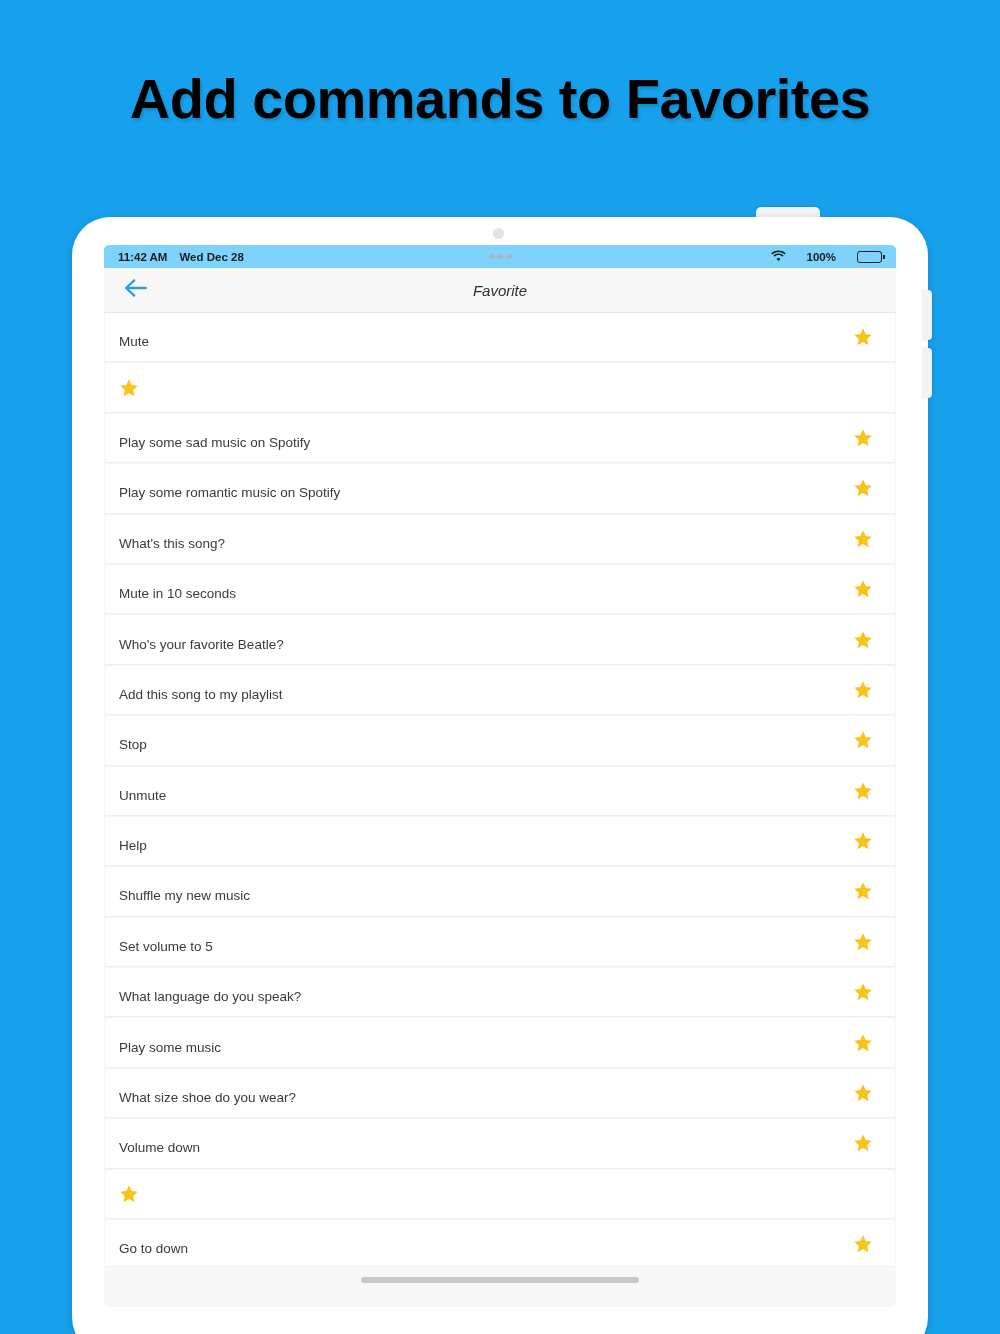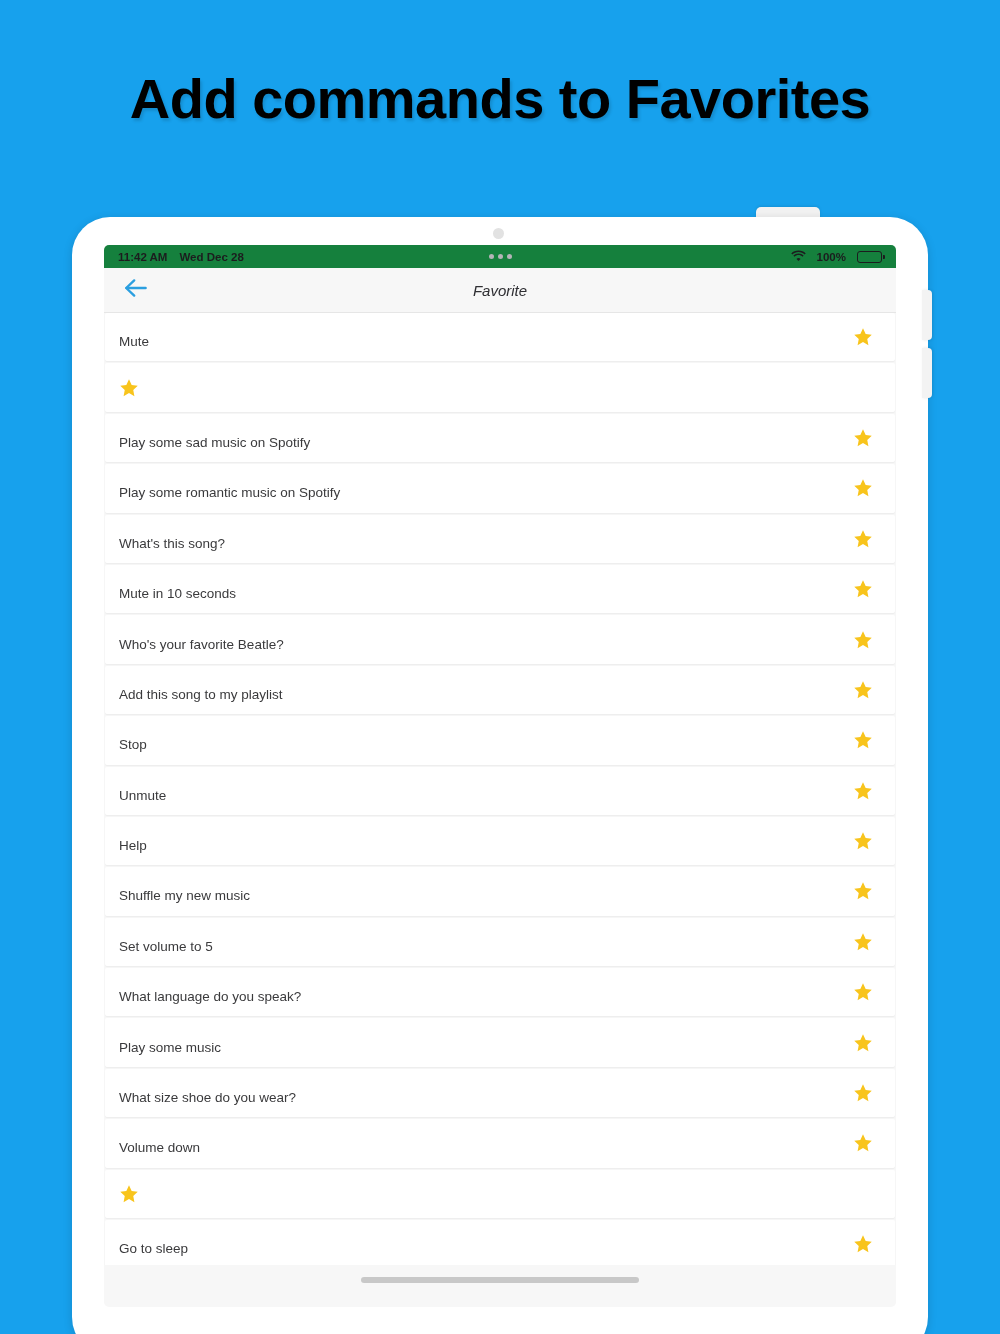--- a/index.html
+++ b/index.html
@@ -84,21 +84,21 @@
     height: 1062px;
     background: #f7f7f7;
     border-radius: 5px;
     overflow: hidden;
   }
 
   
   .statusbar {
     position: relative;
     height: 23px;
-    background: #15803d;
+    background: #7dd3fc;
     display: flex;
     align-items: center;
     padding: 0 14px;
   }
   .sb-left {
     display: flex;
     align-items: center;
     gap: 12px;
     font-size: 11.5px;
     font-weight: bold;
@@ -115,21 +115,21 @@
   }
   .sb-center .dot {
     width: 5px; height: 5px;
     border-radius: 50%;
     background: #b4b4b8;
   }
   .sb-right {
     margin-left: auto;
     display: flex;
     align-items: center;
-    gap: 11px;
+    gap: 21px;
     font-size: 11.5px;
     font-weight: bold;
     color: #1c1c1e;
   }
   .battery {
     width: 25px; height: 12px;
     border: 1.3px solid #1c1c1e;
     border-radius: 3px;
     position: relative;
     padding: 1.3px;
@@ -408,21 +408,21 @@
         </div>
       </div>
       <div class="row">
         <div class="star">
           <svg viewBox="0 0 24 24">
             <path d="M12 1.6l3.2 6.9 7.3.9-5.4 5 1.4 7.4-6.5-3.7-6.5 3.7 1.4-7.4-5.4-5 7.3-.9z" fill="#f8c41c"></path>
           </svg>
         </div>
       </div>
       <div class="row">
-        <div class="row-label">Go to sleep</div>
+        <div class="row-label">Go to down</div>
         <div class="star">
           <svg viewBox="0 0 24 24">
             <path d="M12 1.6l3.2 6.9 7.3.9-5.4 5 1.4 7.4-6.5-3.7-6.5 3.7 1.4-7.4-5.4-5 7.3-.9z" fill="#f8c41c"></path>
           </svg>
         </div>
       </div>
     </div>
 
   <div class="home-area">
     <div class="home-bar"></div>

